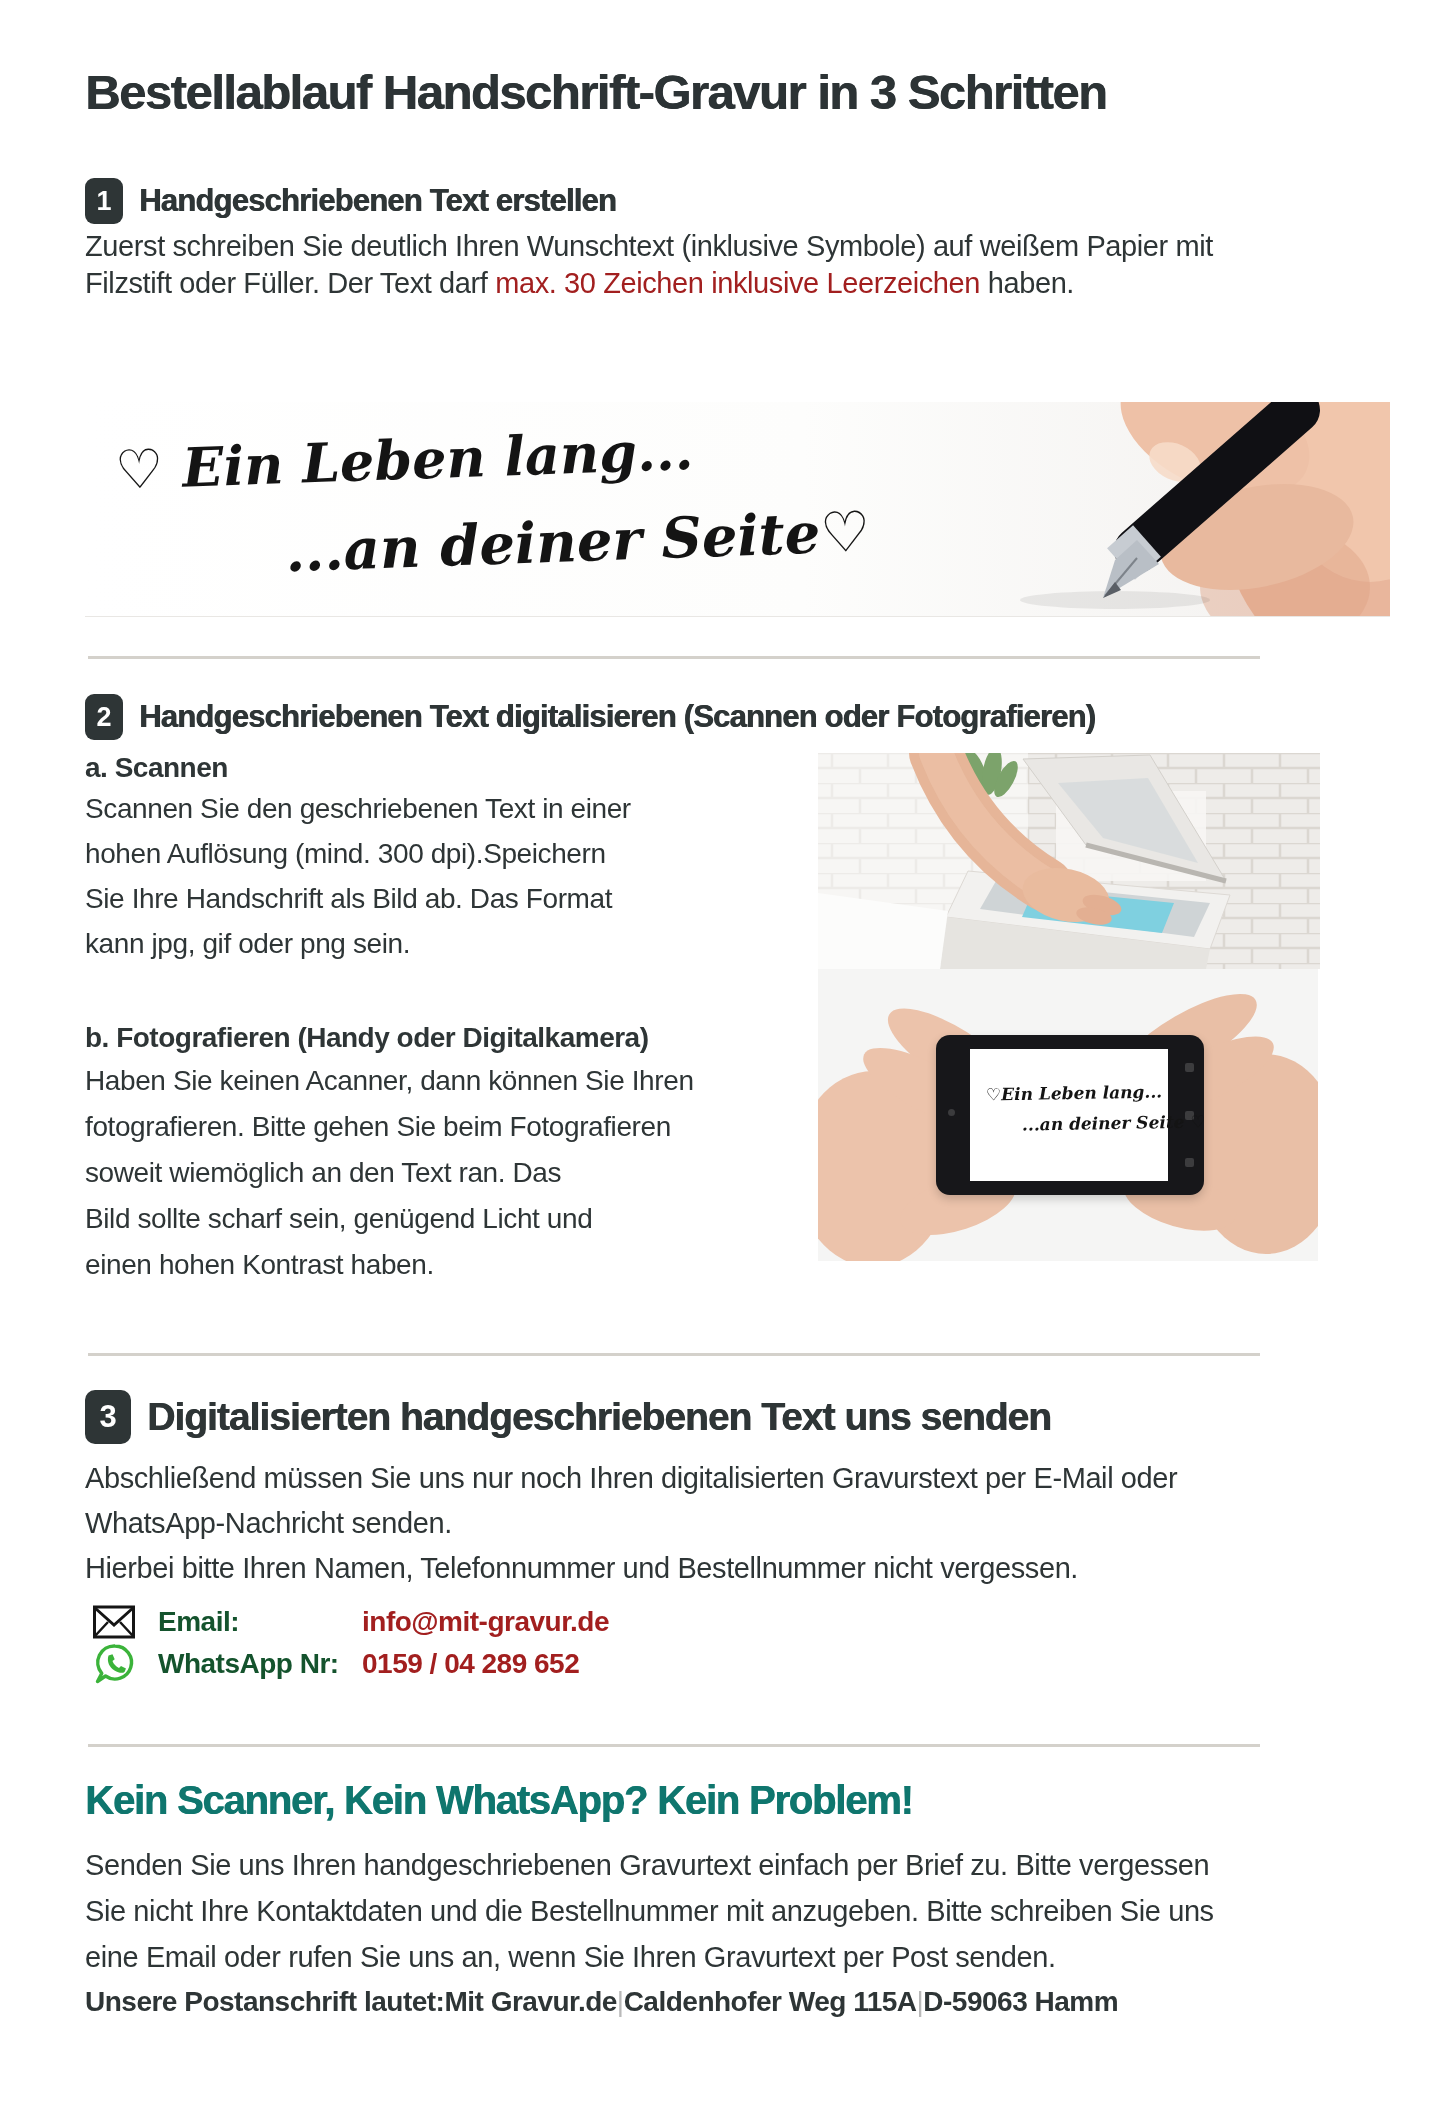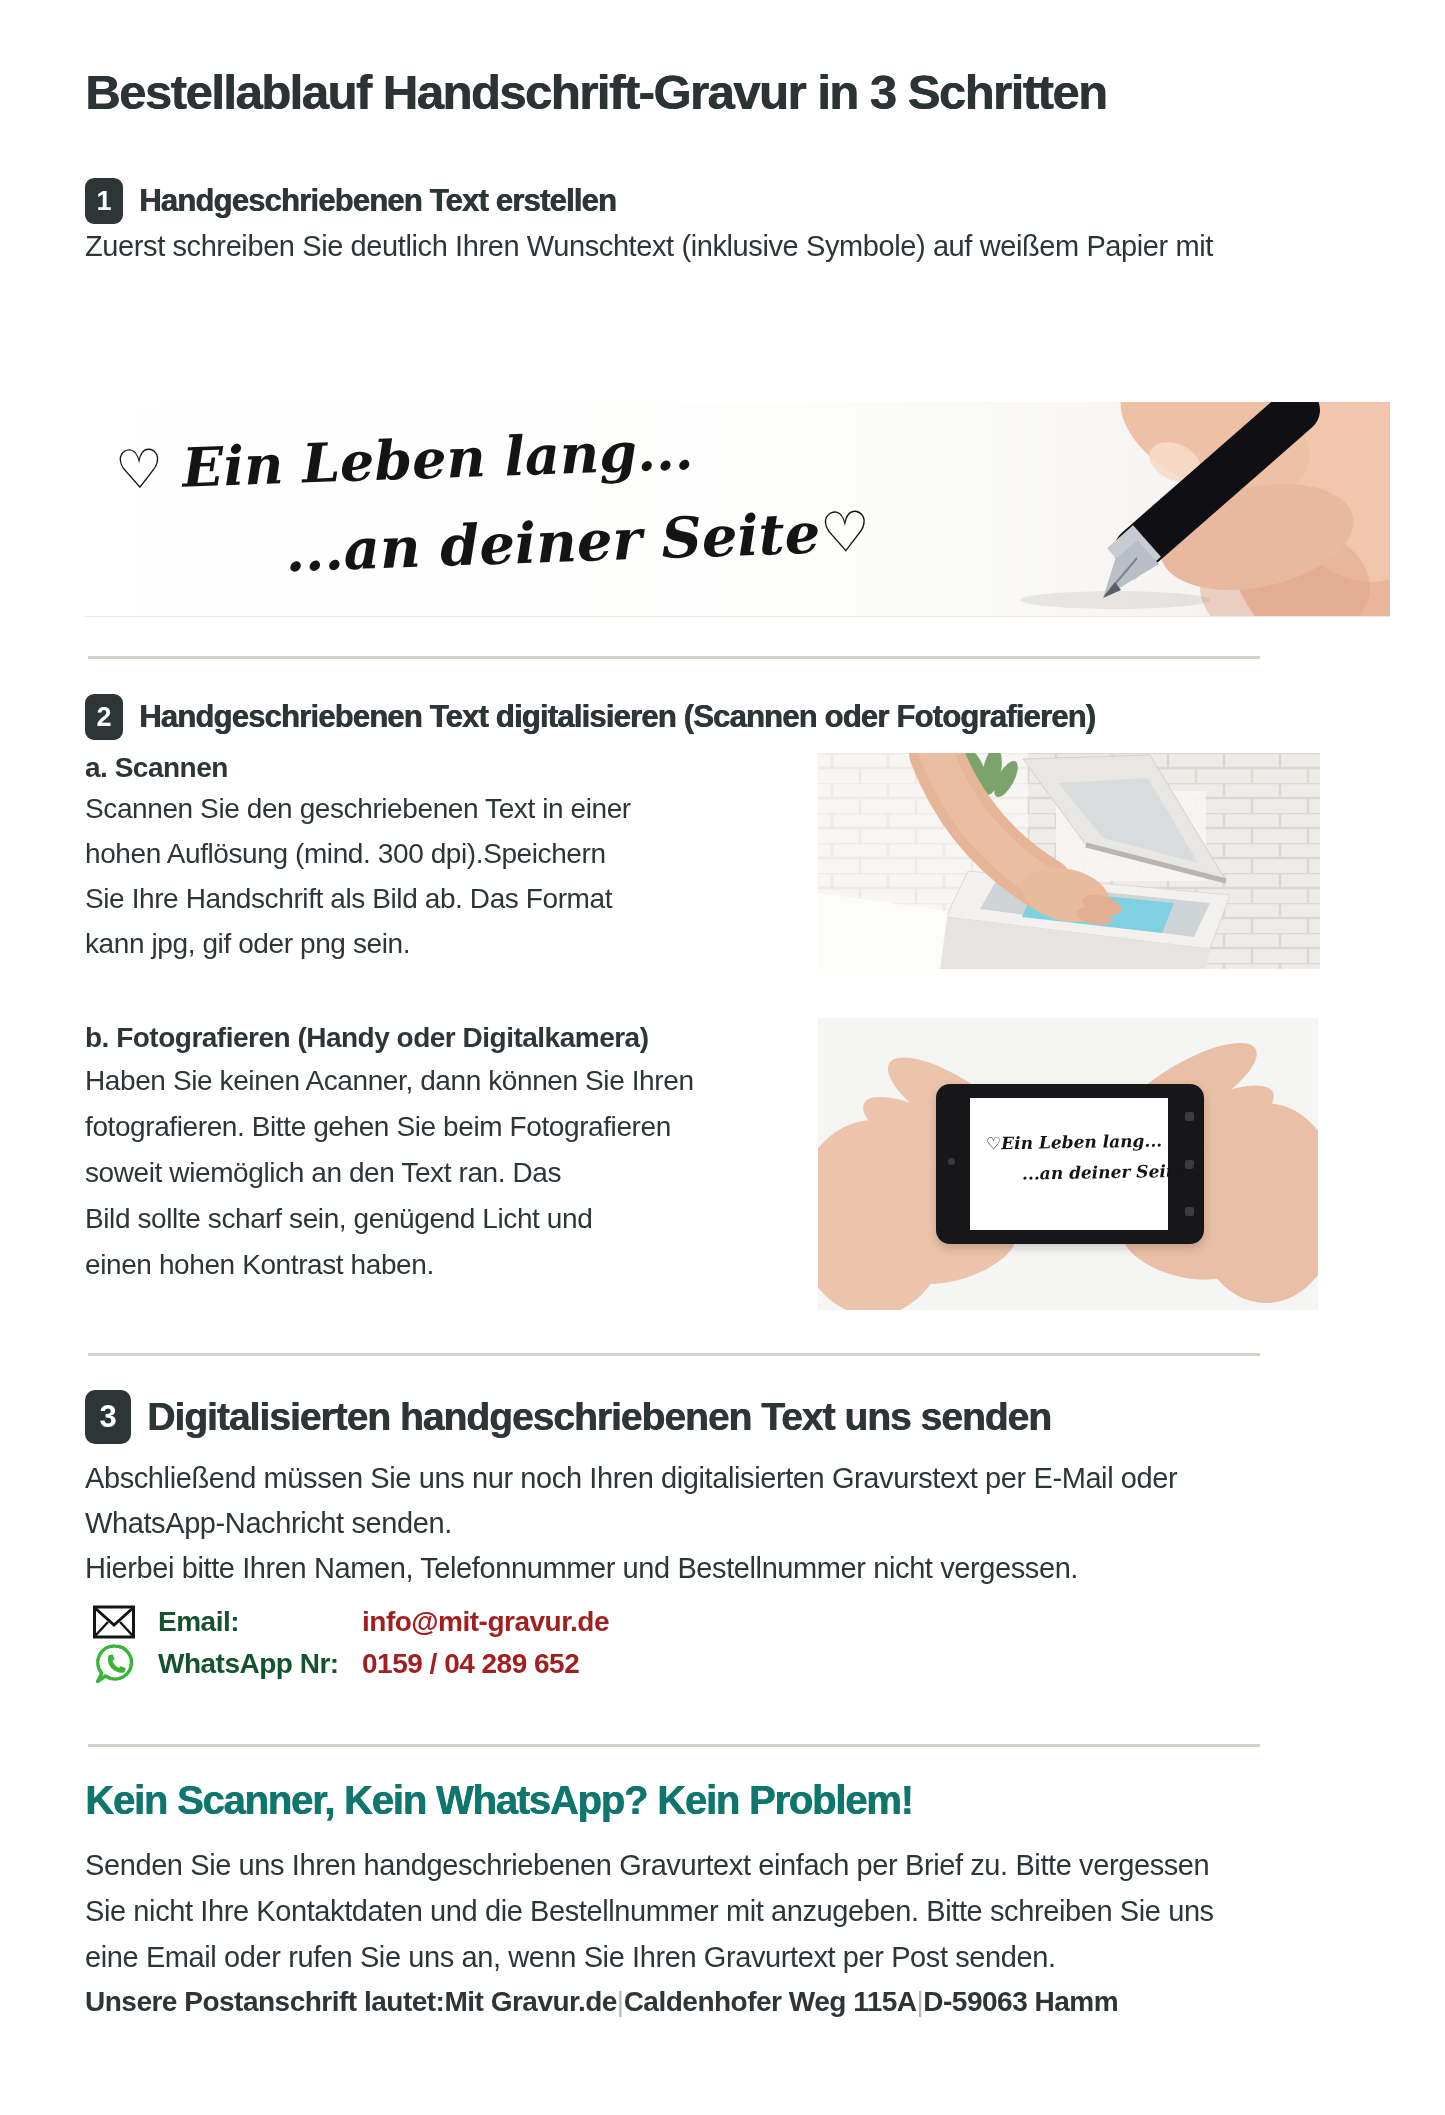--- a/index.html
+++ b/index.html
@@ -22,21 +22,21 @@
   .divider{height:3px;background:#d4d1cb;}
   
   .hw{left:85px;top:402px;width:1305px;height:214px;overflow:hidden;
       background:linear-gradient(90deg,#ffffff 0%,#fdfdfc 55%,#f2f0ee 100%);border-bottom:1px solid #e9e7e4;}
   .script{font-family:"DejaVu Serif", serif;font-style:italic;font-weight:700;color:#141414;}
   .hw .l1{left:30px;top:26px;font-size:54px;transform:rotate(-2deg);white-space:nowrap;}
   .hw .l2{left:200px;top:106px;font-size:56px;transform:rotate(-2deg);white-space:nowrap;}
   
   .photo{overflow:hidden;}
   .scanphoto{left:818px;top:753px;width:502px;height:216px;}
-  .phonephoto{left:818px;top:1018px;width:500px;height:292px;background:#6d28d9;}
+  .phonephoto{left:818px;top:969px;width:500px;height:292px;background:#6d28d9;}
   .phonebody{left:118px;top:66px;width:268px;height:160px;background:#17171a;border-radius:14px;
              box-shadow:0 4px 10px rgba(0,0,0,0.18);}
   .phonescreen{left:34px;top:14px;width:198px;height:132px;background:#ffffff;}
   .phonescreen .s1{left:16px;top:34px;font-size:17px;white-space:nowrap;transform:rotate(-1deg);}
   .phonescreen .s2{left:52px;top:64px;font-size:17px;white-space:nowrap;transform:rotate(-1deg);}
   .camdot{left:12px;top:74px;width:7px;height:7px;border-radius:50%;background:#3b3b3d;}
   .bezelicons{right:9px;top:28px;width:10px;height:104px;display:flex;flex-direction:column;justify-content:space-between;}
   .bezelicons i{display:block;width:9px;height:9px;background:#3c3c3e;border-radius:2px;}
   
   .contact{left:92px;display:flex;align-items:center;height:40px;}
@@ -55,20 +55,21 @@
 <div class="page">
 
   <div class="abs title heavy">Bestellablauf Handschrift-Gravur in 3 Schritten</div>
 
   <div class="abs step-head" style="left:85px;top:178px;">
     <span class="badge">1</span>
     <span class="step-title heavy">Handgeschriebenen Text erstellen</span>
   </div>
   <div class="abs tight" style="left:85px;top:228px;">
     <div class="bodyline">Zuerst schreiben Sie deutlich Ihren Wunschtext (inklusive Symbole) auf weißem Papier mit</div>
+    <div class="bodyline"><span>Filzstift oder Füller. Der Text darf </span><span class="red">max. 30 Zeichen inklusive Leerzeichen</span><span> haben.</span></div>
   </div>
 
   <div class="abs hw photo">
     <span class="abs script l1">♡ Ein Leben lang...</span>
     <span class="abs script l2">...an deiner Seite♡</span>
     <svg class="abs" style="right:0;top:0;" width="620" height="214" viewBox="0 0 620 214">
       <ellipse cx="575" cy="100" rx="125" ry="165" fill="#e9b69c"></ellipse>
       <ellipse cx="600" cy="55" rx="95" ry="125" fill="#f3cdb3" opacity="0.7"></ellipse>
       <ellipse cx="515" cy="185" rx="85" ry="60" fill="#dda184" opacity="0.45"></ellipse>
       <ellipse cx="445" cy="28" rx="100" ry="58" transform="rotate(24 445 28)" fill="#eec1a7"></ellipse>

